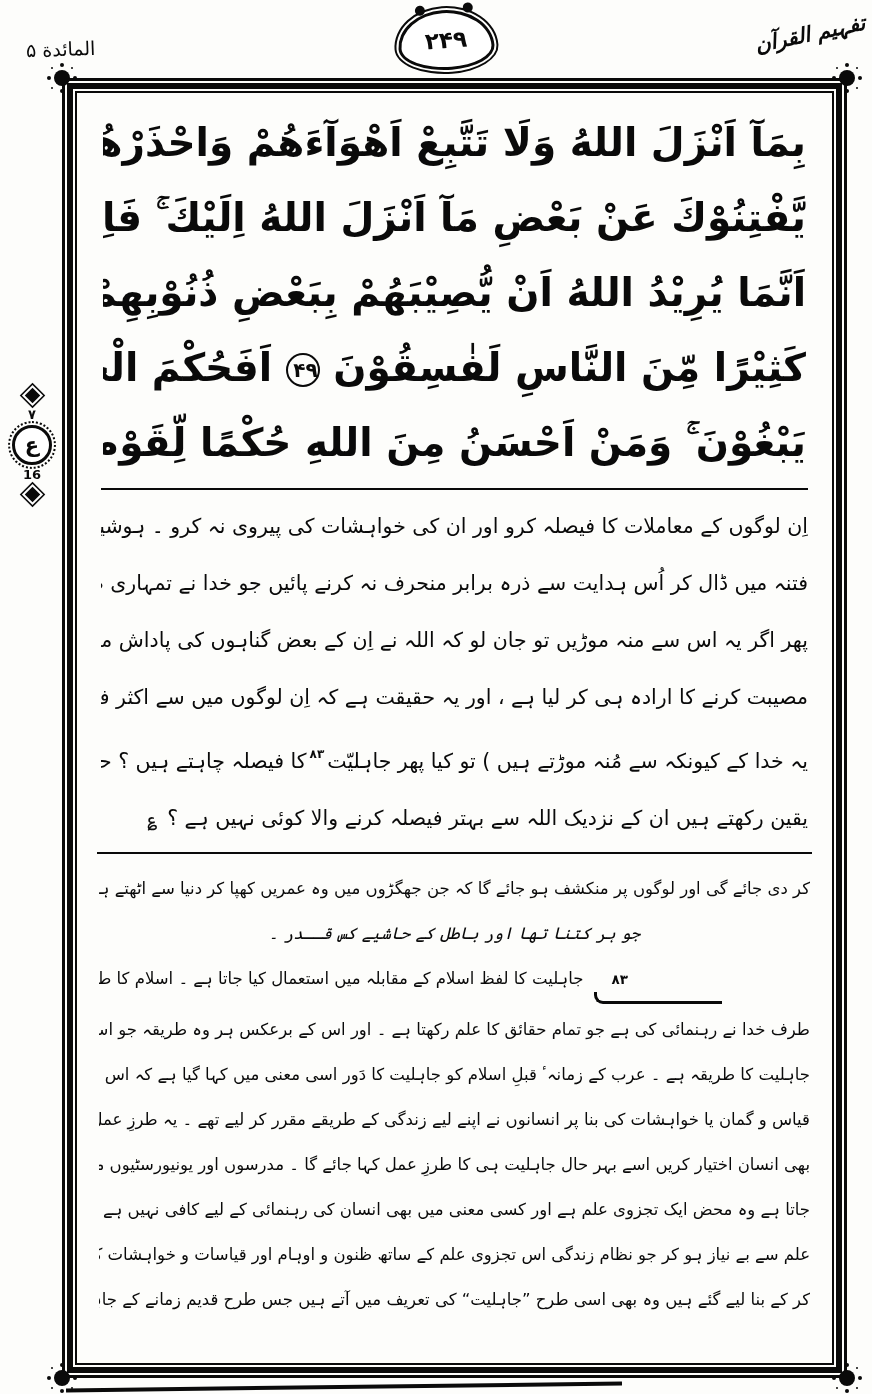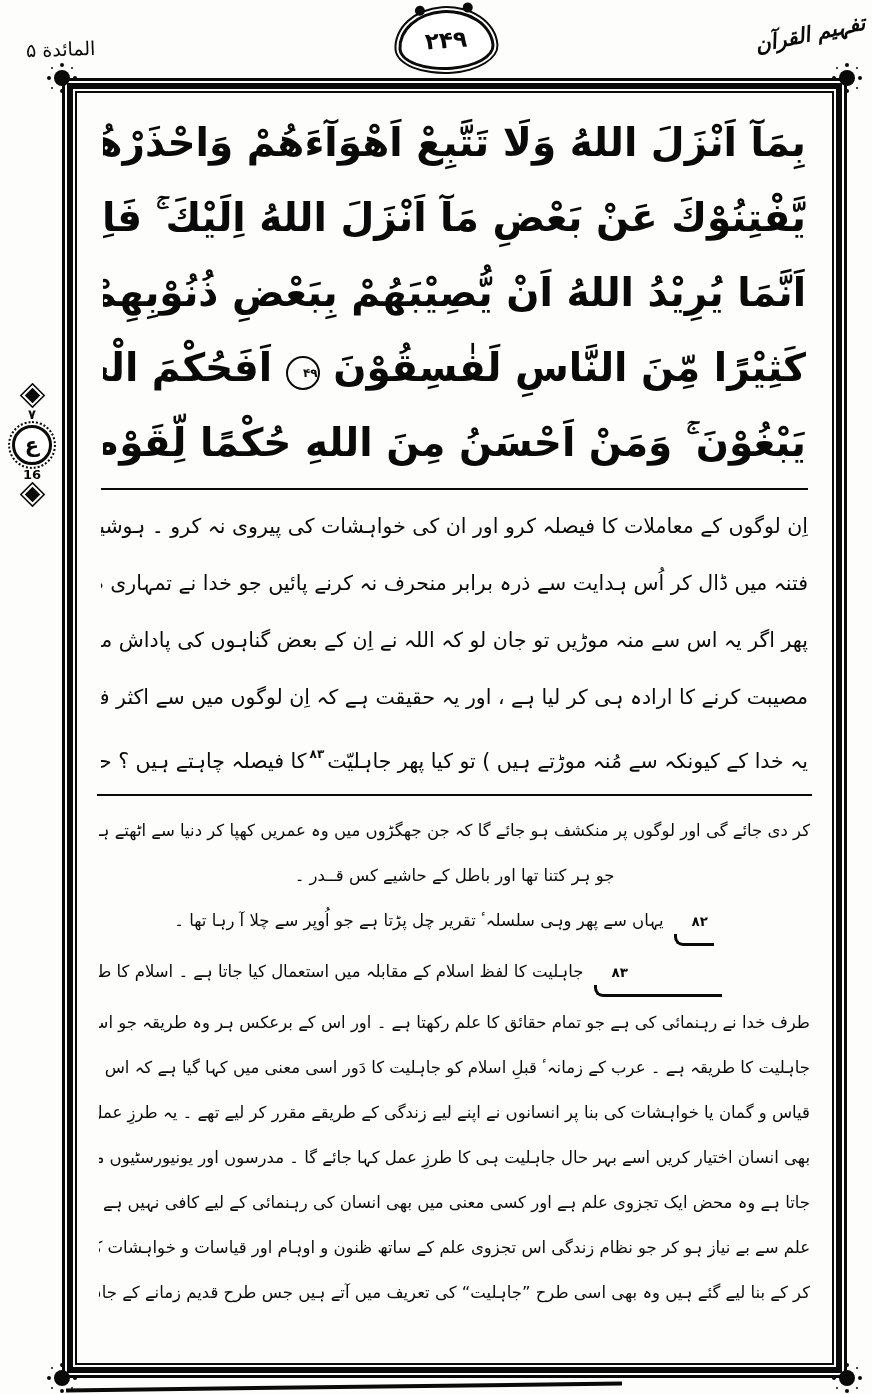--- a/index.html
+++ b/index.html
@@ -43,39 +43,39 @@
                     10px 10px 0 -7px #0a0a0a, -10px -10px 0 -7px #0a0a0a,
                     10px -10px 0 -7px #0a0a0a, -10px 10px 0 -7px #0a0a0a; }
   .tl { left:-11px; top:-11px; } .tr { right:-11px; top:-11px; }
   .bl { left:-11px; bottom:-11px; } .br { right:-11px; bottom:-11px; }
 
   
   .quran { direction:rtl; padding:6px 8px 0; }
   .q-line { font-size:39px; font-weight:bold; line-height:75px; white-space:nowrap;
             text-align:justify; text-align-last:justify; overflow:hidden; }
   .ayah { display:inline-block; width:34px; height:34px; border:2.5px solid #0a0a0a;
-          border-radius:50%; font-size:12px; font-weight:bold; line-height:30px;
+          border-radius:50%; font-size:20px; font-weight:bold; line-height:30px;
           text-align:center; vertical-align:4px; letter-spacing:0; }
 
   .sep  { border-top:2px solid #0a0a0a; margin:8px 6px 6px; }
   .sep2 { border-top:2.5px solid #0a0a0a; margin:4px 2px 6px; }
 
   
   .trans { direction:rtl; padding:2px 6px 0; }
   .t-line { font-size:20.5px; line-height:57px; white-space:nowrap; overflow:hidden;
             text-align:justify; text-align-last:justify; }
   .t-last { text-align:right; text-align-last:right; }
   .ref { font-size:12px; font-weight:bold; vertical-align:10px; padding:0 3px; }
   .end-mark { font-size:17px; padding-right:10px; }
 
   
   .fns { direction:rtl; padding:6px 4px 0; }
   .fn-line { font-size:16.5px; line-height:45px; white-space:nowrap; overflow:hidden;
              text-align:justify; text-align-last:justify; }
-  .fn-center { text-align:left; text-align-last:center; }
+  .fn-center { text-align:left; text-align-last:center;font-style:italic; }
   .fn-start82 { text-align:right; text-align-last:right; padding-right:96px; }
   .fn-indent { text-indent:88px; }
   .fn-marker { display:inline-block; position:relative; margin-left:10px; padding:0 6px 5px 18px; }
   .fn-num { font-size:13.5px; font-weight:bold; }
   .fn-marker::after { content:""; position:absolute; left:0; right:0; bottom:3px; height:9px;
              border-bottom:3px solid #0a0a0a; border-left:3px solid #0a0a0a;
              border-radius:0 0 0 9px; }
 
   .artifact { position:absolute; left:66px; bottom:5px; width:556px; height:4px;
               background:#0a0a0a; transform:rotate(-0.7deg); }
@@ -118,31 +118,29 @@
       </div>
 
       <div class="sep"></div>
 
       <div class="trans" dir="rtl">
         <div class="t-line"><span>اِن لوگوں کے معاملات کا فیصلہ کرو اور ان کی خواہشات کی پیروی نہ کرو ۔ ہوشیار رہو کہ یہ لوگ تم کو</span></div>
         <div class="t-line"><span>فتنہ میں ڈال کر اُس ہدایت سے ذرہ برابر منحرف نہ کرنے پائیں جو خدا نے تمہاری طرف نازل کی ہے ۔</span></div>
         <div class="t-line"><span>پھر اگر یہ اس سے منہ موڑیں تو جان لو کہ اللہ نے اِن کے بعض گناہوں کی پاداش میں ان کو مبتلائے</span></div>
         <div class="t-line"><span>مصیبت کرنے کا ارادہ ہی کر لیا ہے ، اور یہ حقیقت ہے کہ اِن لوگوں میں سے اکثر فاسق ہیں ۔ ( اگر</span></div>
         <div class="t-line"><span>یہ خدا کے کیونکہ سے مُنہ موڑتے ہیں ) تو کیا پھر جاہلیّت</span><sup class="ref">۸۳</sup><span>کا فیصلہ چاہتے ہیں ؟ حالانکہ جو لوگ اللہ پر</span></div>
+        <div class="t-line t-last"><span>یقین رکھتے ہیں ان کے نزدیک اللہ سے بہتر فیصلہ کرنے والا کوئی نہیں ہے ؟</span><span class="end-mark">؏</span></div>
       </div>
 
       <div class="sep2"></div>
 
       <div class="fns" dir="rtl">
         <div class="fn-line">کر دی جائے گی اور لوگوں پر منکشف ہو جائے گا کہ جن جھگڑوں میں وہ عمریں کھپا کر دنیا سے اٹھتے ہیں اُن کی تہ میں ”حق“ کا</div>
         <div class="fn-line fn-center">جو ہر کتنا تھا اور باطل کے حاشیے کس قــدر ۔</div>
 
-        <div class="fn-line fn-start82">
-          <span class="fn-marker"><span class="fn-num">۸۲</span></span><span>یہاں سے پھر وہی سلسلہٴ تقریر چل پڑتا ہے جو اُوپر سے چلا آ رہا تھا ۔</span>
-        </div>
 
         <div class="fn-line fn-indent">
           <span class="fn-marker"><span class="fn-num">۸۳</span></span><span>جاہلیت کا لفظ اسلام کے مقابلہ میں استعمال کیا جاتا ہے ۔ اسلام کا طریقہ سراسر علم ہے کیونکہ اس کی</span>
         </div>
         <div class="fn-line">طرف خدا نے رہنمائی کی ہے جو تمام حقائق کا علم رکھتا ہے ۔ اور اس کے برعکس ہر وہ طریقہ جو اسلام سے مختلف ہے</div>
         <div class="fn-line">جاہلیت کا طریقہ ہے ۔ عرب کے زمانہٴ قبلِ اسلام کو جاہلیت کا دَور اسی معنی میں کہا گیا ہے کہ اس زمانہ میں علم کے بغیر محض وہم یا</div>
         <div class="fn-line">قیاس و گمان یا خواہشات کی بنا پر انسانوں نے اپنے لیے زندگی کے طریقے مقرر کر لیے تھے ۔ یہ طرزِ عمل جہاں جس دَور میں</div>
         <div class="fn-line">بھی انسان اختیار کریں اسے بہر حال جاہلیت ہی کا طرزِ عمل کہا جائے گا ۔ مدرسوں اور یونیورسٹیوں میں جو کچھ پڑھایا</div>
         <div class="fn-line">جاتا ہے وہ محض ایک تجزوی علم ہے اور کسی معنی میں بھی انسان کی رہنمائی کے لیے کافی نہیں ہے ۔ لہٰذا خدا کے دیے ہوئے</div>
         <div class="fn-line">علم سے بے نیاز ہو کر جو نظام زندگی اس تجزوی علم کے ساتھ ظنون و اوہام اور قیاسات و خواہشات کی آمیزش</div>

